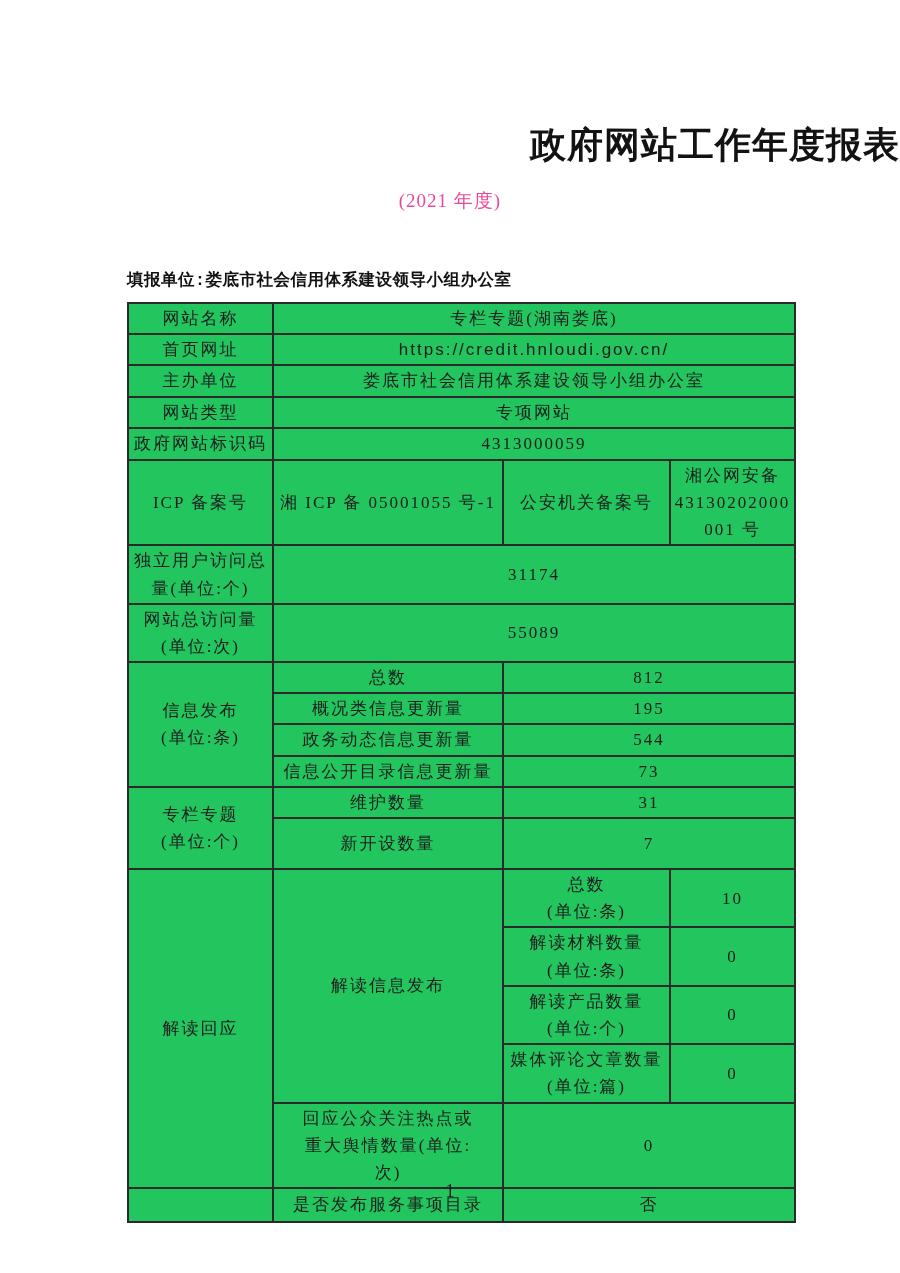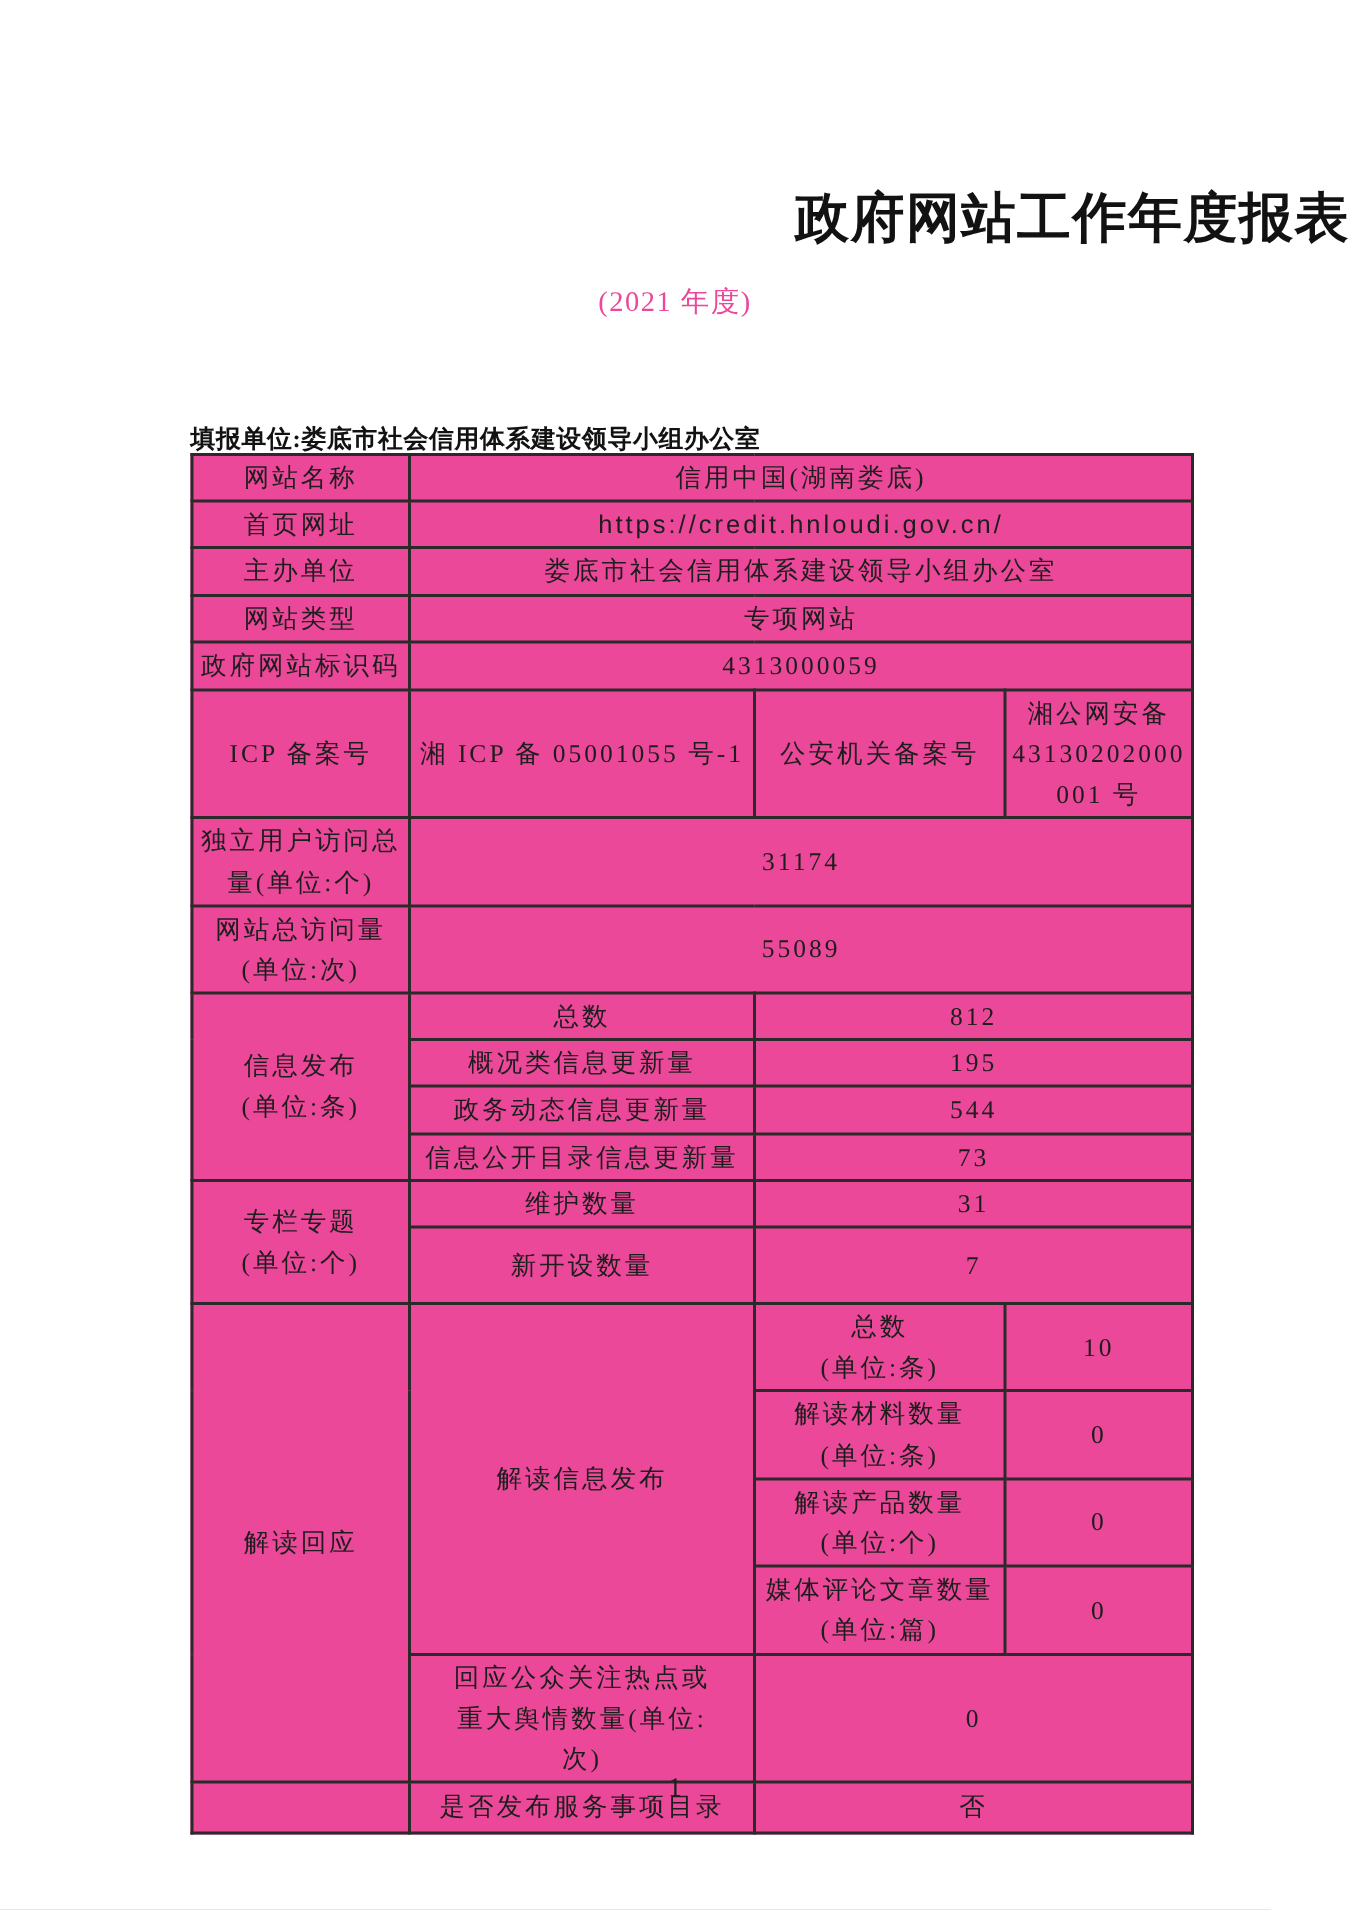--- a/index.html
+++ b/index.html
@@ -11,27 +11,27 @@
     position:absolute; top:121px; left:0; width:900px; text-align:right;
     font-family:"Liberation Sans","DejaVu Sans",sans-serif; font-weight:bold;
     font-size:36px; letter-spacing:1px; color:#121212;
   }
   .subtitle {
     position:absolute; top:188px; left:0; width:900px; text-align:center;
     font-size:19px; letter-spacing:1px; color:#ec4899;
   }
   .unit-line {
     position:absolute; top:269px; left:127px;
-    font-family:Liberation Serif, serif; font-weight:bold;
-    font-size:16.5px; letter-spacing:0.5px; color:#121212;margin-top:13px;
+    font-family:Liberation Mono, monospace; font-weight:bold;
+    font-size:16.5px; letter-spacing:0.5px; color:#121212;
   }
   table.report {
     position:absolute; top:302px; left:127px;
     border-collapse:collapse; table-layout:fixed; width:667px;
-    background:#ec4899;
+    background:#22c55e;
   }
   table.report td {
     border:2px solid #2a2a2a; text-align:center; vertical-align:middle;
     font-size:17px; letter-spacing:2px; line-height:1.6; padding:1px 3px;
     color:#1d1d1d; overflow:hidden;
   }
   td.num { letter-spacing:1px; }
   td.mono { font-family:Liberation Sans, sans-serif; font-size:17px; letter-spacing:0; }
   .ln { display:block; }
   tr.h30 { height:30px; } tr.h32 { height:32px; } tr.h34 { height:34px; }
@@ -55,21 +55,21 @@
     <colgroup>
       <col style="width:145px">
         <col style="width:230px">
         <col style="width:167px">
         <col style="width:125px">
     </colgroup>
 
     <tbody>
         <tr class="h30">
       <td>网站名称</td>
-      <td colspan="3">信用中国(湖南娄底)</td>
+      <td colspan="3">专栏专题(湖南娄底)</td>
     </tr>
     <tr class="h30">
       <td>首页网址</td>
       <td colspan="3" class="mono">https://credit.hnloudi.gov.cn/</td>
     </tr>
     <tr class="h30">
       <td>主办单位</td>
       <td colspan="3">娄底市社会信用体系建设领导小组办公室</td>
     </tr>
     <tr class="h30">

